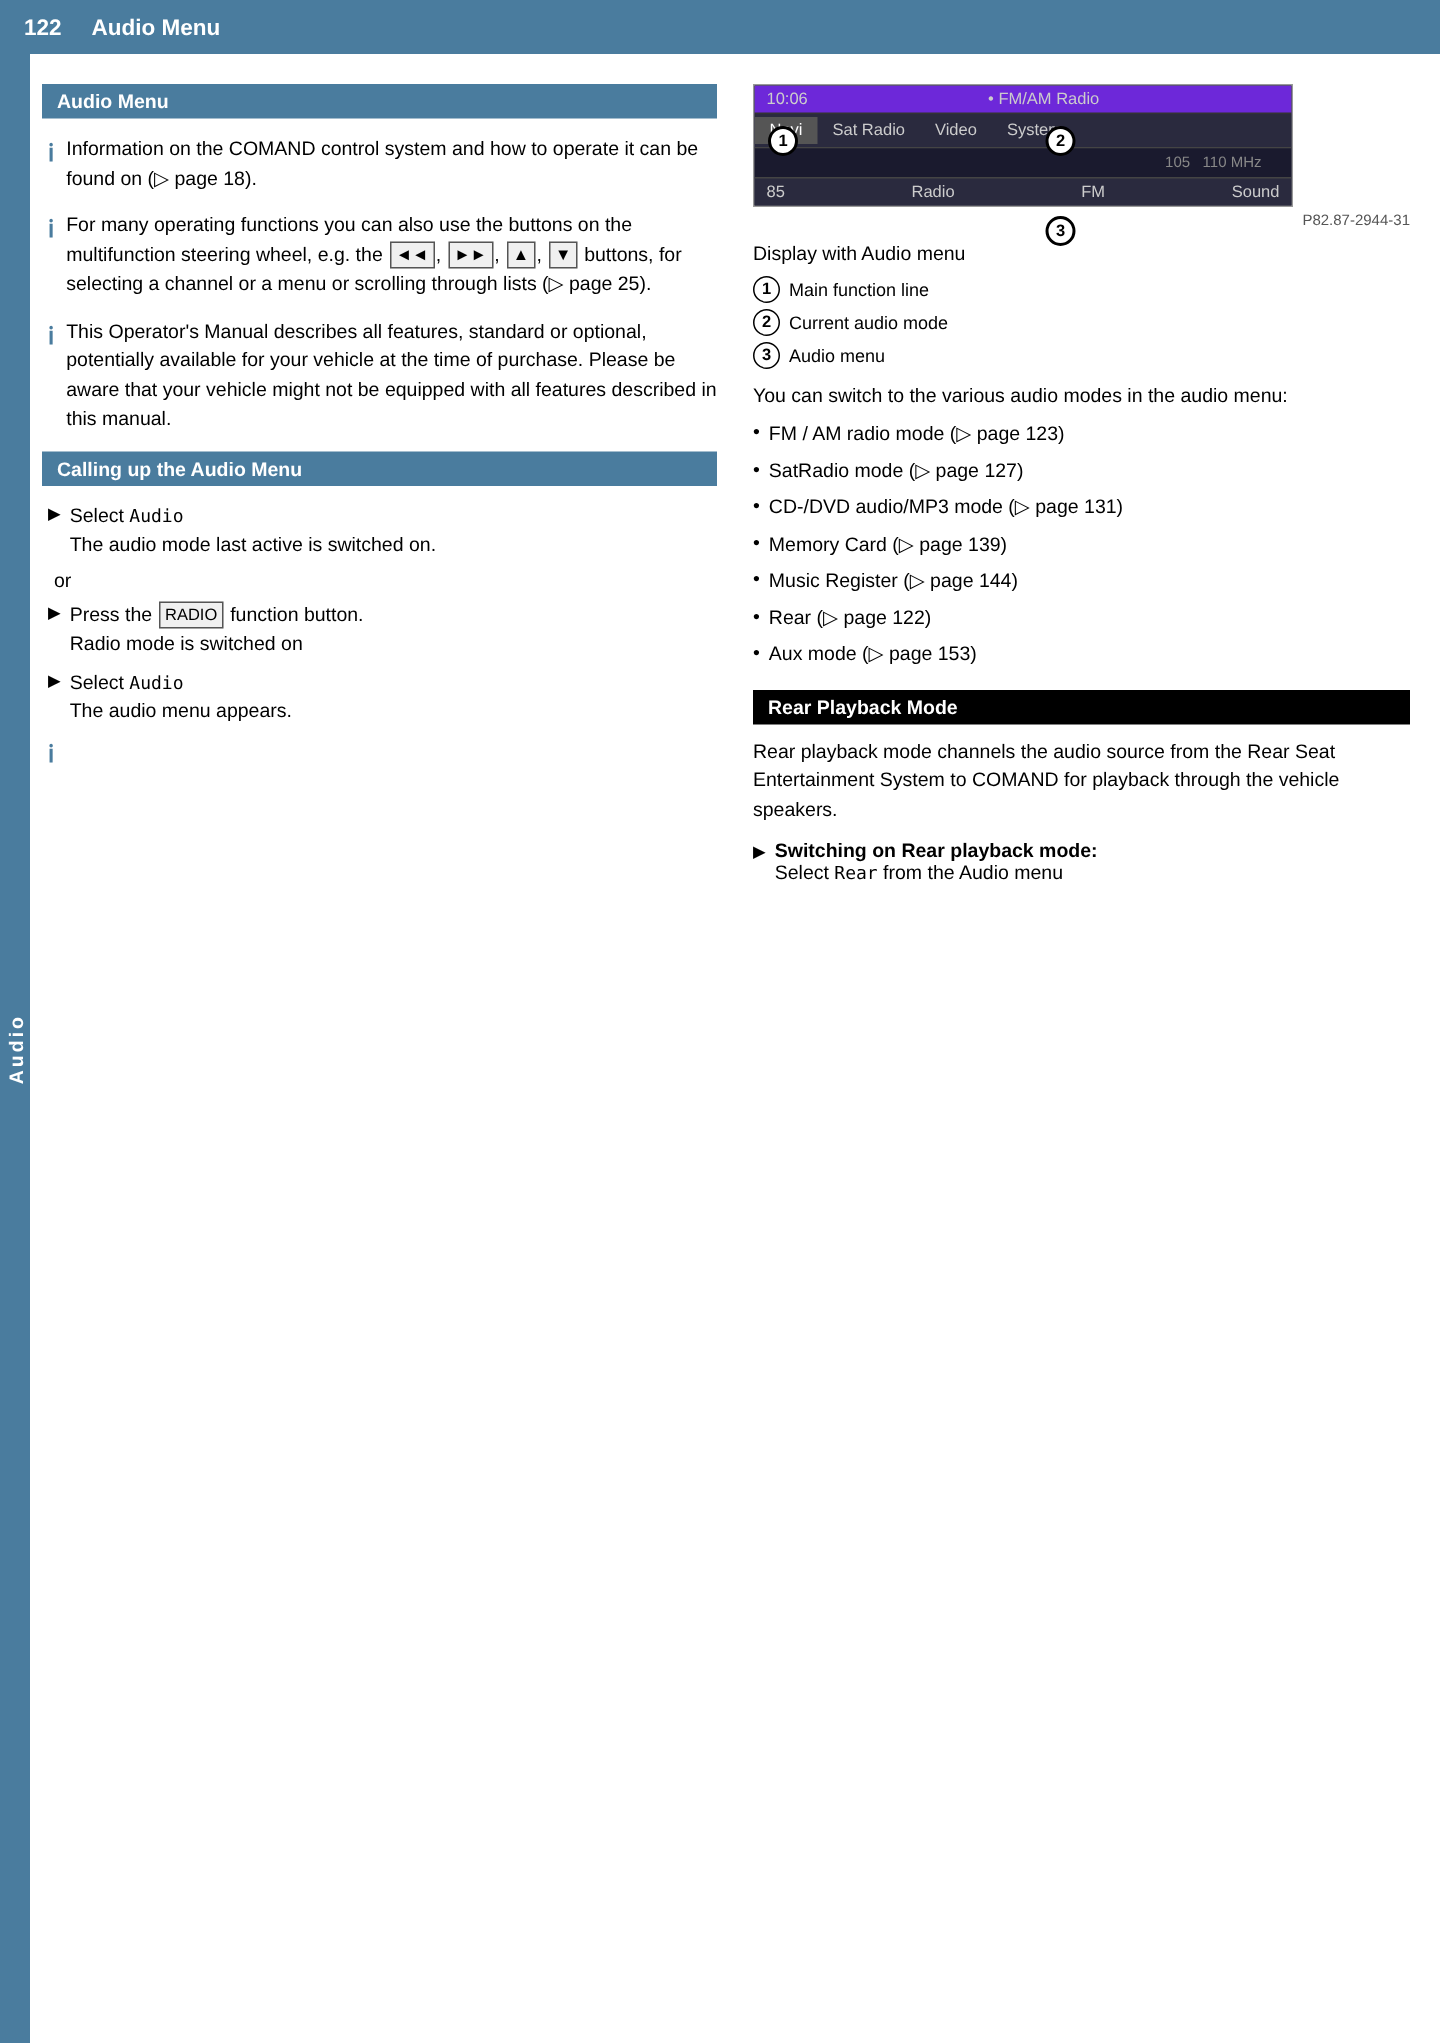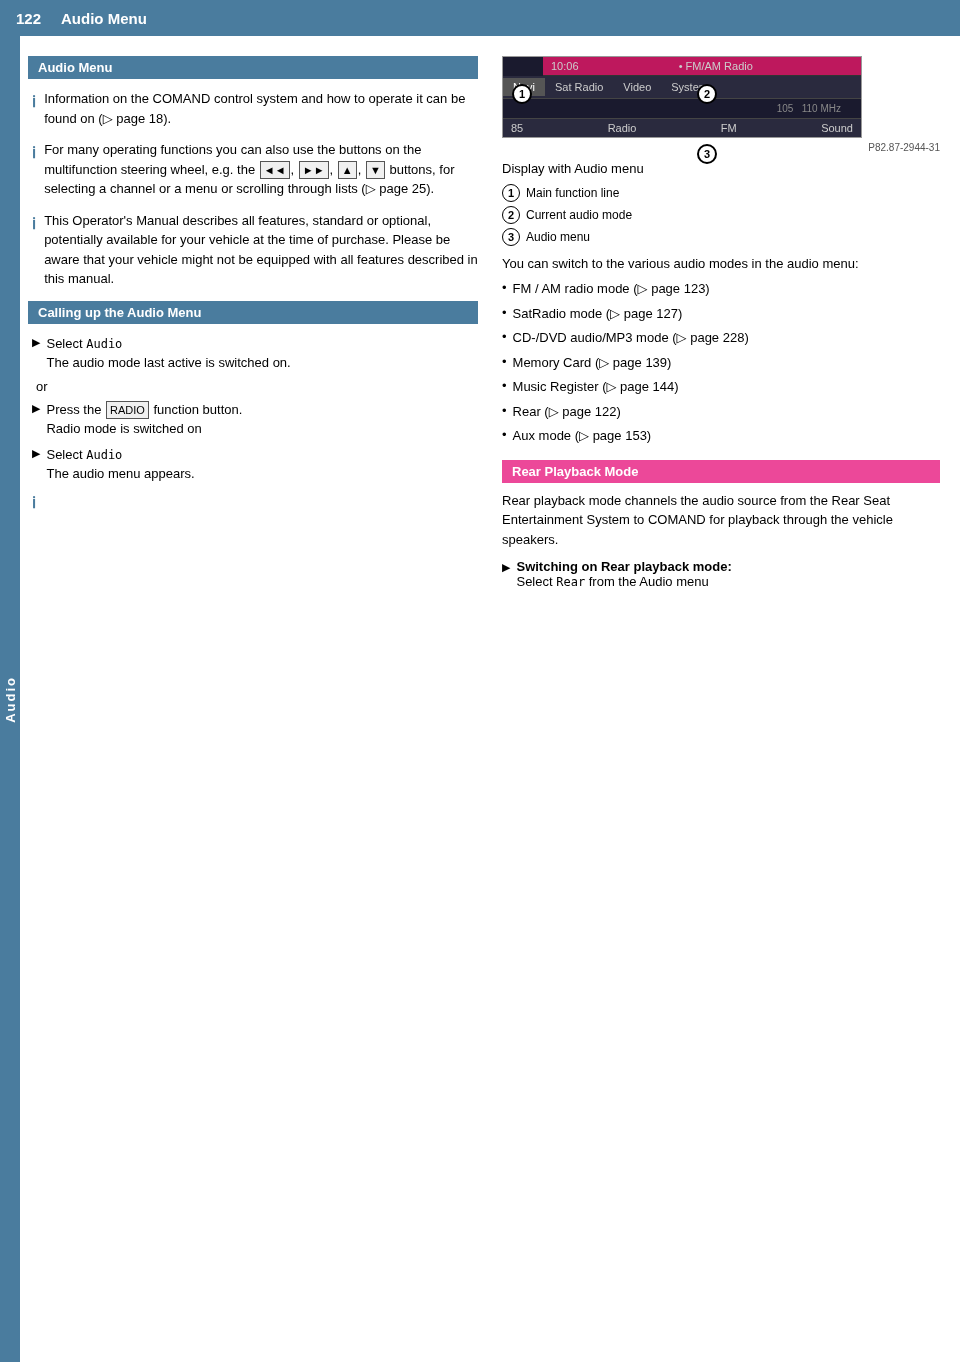--- a/index.html
+++ b/index.html
@@ -151,28 +151,27 @@
     .comand-screen {
       width: 360px;
       background: #1a1a2e;
       color: #fff;
       font-size: 12px;
       overflow: hidden;
       border: 1px solid #999;
     }
 
     .screen-topbar {
-      background: #be185d;
+      background: #6d28d9;
       color: #ccc;
       display: flex;
       justify-content: space-between;
       padding: 3px 8px;
       font-size: 11px;
       border-bottom: 1px solid #333;
-      margin-left: 40px;
     }
 
     .screen-topbar .time { color: #ccc; }
     .screen-topbar .source { color: #ccc; }
 
     .screen-navrow {
       background: #2a2a3e;
       display: flex;
       align-items: center;
       padding: 2px 0;
@@ -284,21 +283,21 @@
       flex-shrink: 0;
       font-size: 13px;
       margin-top: 1px;
     }
     .bullet-text {
       font-size: 13px;
       line-height: 1.5;
     }
 
     .right-section-header {
-      background: #ec4899;
+      background: #000000;
       color: #fff;
       padding: 4px 10px;
       font-size: 13px;
       font-weight: bold;
       margin-top: 14px;
       margin-bottom: 8px;
     }
 
     .bold-arrow-item {
       display: flex;
@@ -470,21 +469,21 @@
     <div class="bullet-item">
       <span class="bullet-dot">•</span>
       <span class="bullet-text">FM / AM radio mode (▷ page 123)</span>
     </div>
     <div class="bullet-item">
       <span class="bullet-dot">•</span>
       <span class="bullet-text">SatRadio mode (▷ page 127)</span>
     </div>
     <div class="bullet-item">
       <span class="bullet-dot">•</span>
-      <span class="bullet-text">CD-/DVD audio/MP3 mode (▷ page 228)</span>
+      <span class="bullet-text">CD-/DVD audio/MP3 mode (▷ page 131)</span>
     </div>
     <div class="bullet-item">
       <span class="bullet-dot">•</span>
       <span class="bullet-text">Memory Card (▷ page 139)</span>
     </div>
     <div class="bullet-item">
       <span class="bullet-dot">•</span>
       <span class="bullet-text">Music Register (▷ page 144)</span>
     </div>
     <div class="bullet-item">

